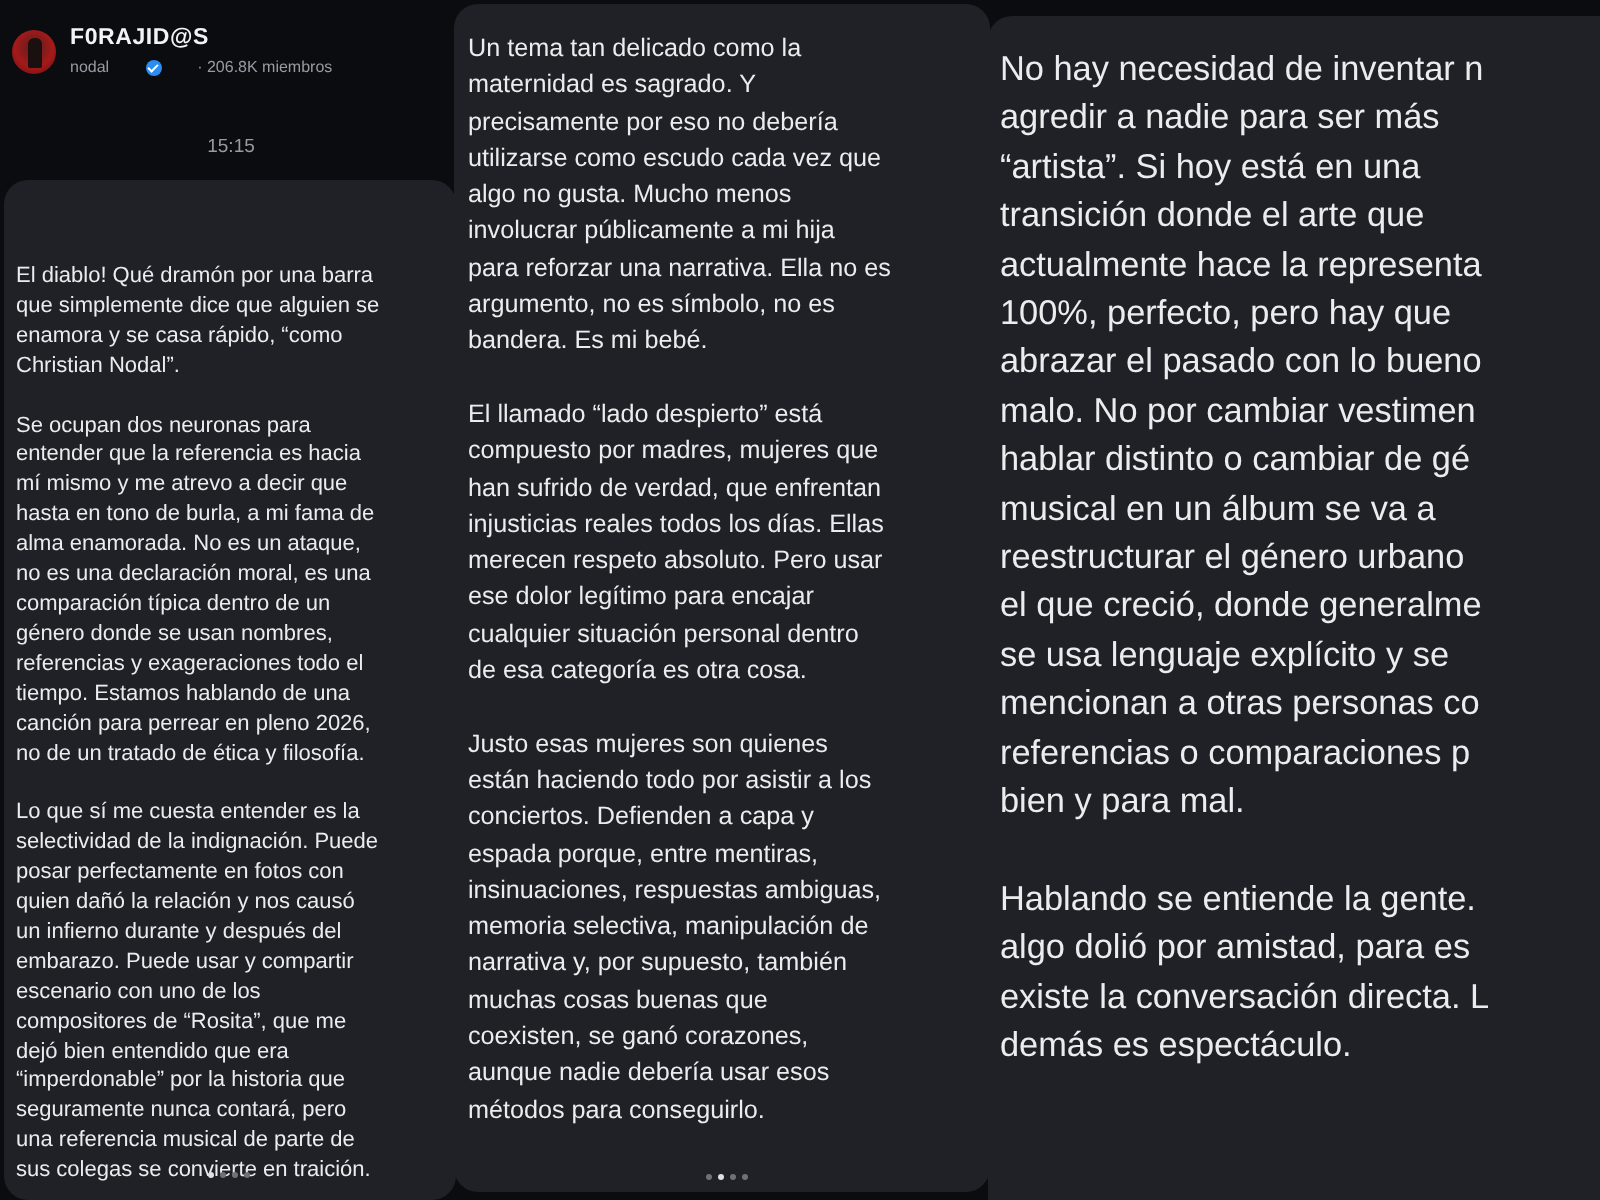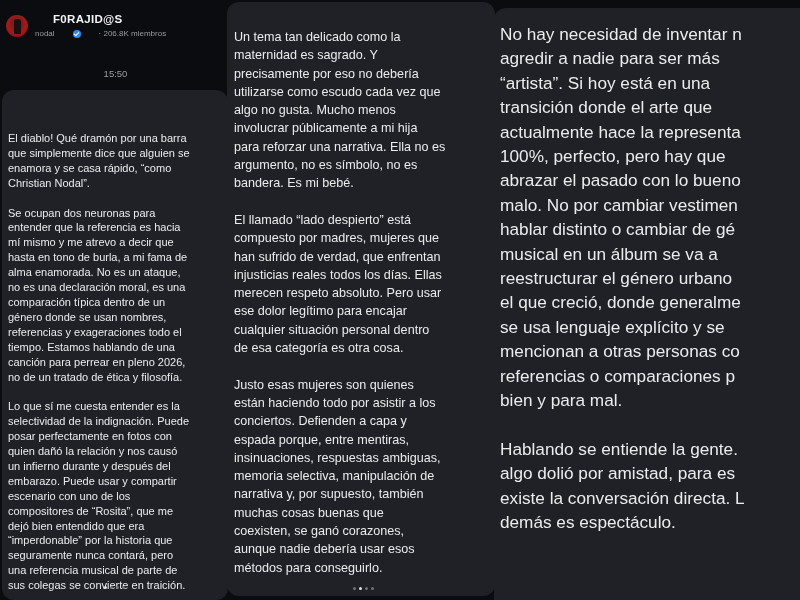--- a/index.html
+++ b/index.html
@@ -8,35 +8,35 @@
 
   .panel { position: absolute; top: 0; height: 600px; overflow: hidden; }
   #p1 { left: 0; width: 231px; background: #0b0c10; }
   #p2 { left: 227px; width: 270px; background: #0b0c10; }
   #p3 { left: 492px; width: 308px; background: #0b0c10; }
 
   .header { position: absolute; left: 0; top: 0; width: 231px; height: 42px; }
   .avatar { position: absolute; left: 6px; top: 15px; width: 22px; height: 22px; border-radius: 50%;
             background: radial-gradient(circle at 50% 40%, #5a1d1d 0%, #a51a1a 55%, #6c0e0e 100%); overflow: hidden; }
   .avatar::after { content: ""; position: absolute; left: 8px; top: 4px; width: 7px; height: 15px; background: #1a1010; border-radius: 3px 3px 1px 1px; }
-  .title { position: absolute; left: 35px; top: 13px; font-size: 11.5px; font-weight: bold; color: #f3f3f5; letter-spacing: 0.3px; margin-left: 18px; }
+  .title { position: absolute; left: 35px; top: 13px; font-size: 11.5px; font-weight: bold; color: #f3f3f5; letter-spacing: 0.3px; }
   .subtitle { position: absolute; left: 35px; top: 29px; font-size: 8px; color: #9a9aa2; display: flex; align-items: center; gap: 18px; }
   .verified { display: inline-block; width: 8px; height: 8px; border-radius: 50%; background: #2d8cf0; position: relative; }
   .verified::after { content: ""; position: absolute; left: 2.5px; top: 1.5px; width: 2px; height: 4px; border: solid #fff; border-width: 0 1px 1px 0; transform: rotate(45deg); }
 
   .time { position: absolute; left: 0; width: 231px; top: 68px; text-align: center; font-size: 9.5px; color: #9a9aa2; }
 
   .bubble { position: absolute; background: #1f2126; border-radius: 12px; }
   #b1 { left: 2px; top: 90px; width: 226px; height: 510px; }
   #b2 { left: 227px; top: 2px; width: 268px; height: 594px; border-radius: 12px; }
   #b3 { left: 494px; top: 8px; width: 306px; height: 592px; border-radius: 12px 0 0 0; }
 
   .text { position: absolute; white-space: pre-line; color: #ececef; }
   #t1 { left: 8px; top: 98px; width: 222px; font-size: 11px; line-height: 14.9px; margin-top: 33px; }
-  #t2 { left: 234px; top: 28px; width: 264px; font-size: 12.6px; line-height: 18.3px; }
+  #t2 { left: 234px; top: 15px; width: 264px; font-size: 12.6px; line-height: 18.3px; }
   #t3 { left: 500px; top: 22px; width: 310px; font-size: 17.2px; line-height: 24.4px; white-space: pre; }
 
   .dots { position: absolute; display: flex; gap: 3px; }
   .dot { width: 3px; height: 3px; border-radius: 50%; background: #6f7078; }
   .dot.active { background: #e0e0e4; }
   #d1 { left: 104px; top: 586px; }
   #d2 { left: 353px; top: 587px; }
 </style>
 </head>
 <body>
@@ -52,21 +52,21 @@
 <div class="header">
   <div class="avatar"></div>
   <div class="title">F0RAJID@S</div>
   <div class="subtitle">
     <span>nodal</span>
     <span class="verified"></span>
     <span>· 206.8K miembros</span>
   </div>
 </div>
 
-<div class="time">15:50</div>
+<div class="time">15:15</div>
 
 <div class="text" id="t1">El diablo! Qué dramón por una barra
 que simplemente dice que alguien se
 enamora y se casa rápido, “como
 Christian Nodal”.
 
 Se ocupan dos neuronas para
 entender que la referencia es hacia
 mí mismo y me atrevo a decir que
 hasta en tono de burla, a mi fama de

